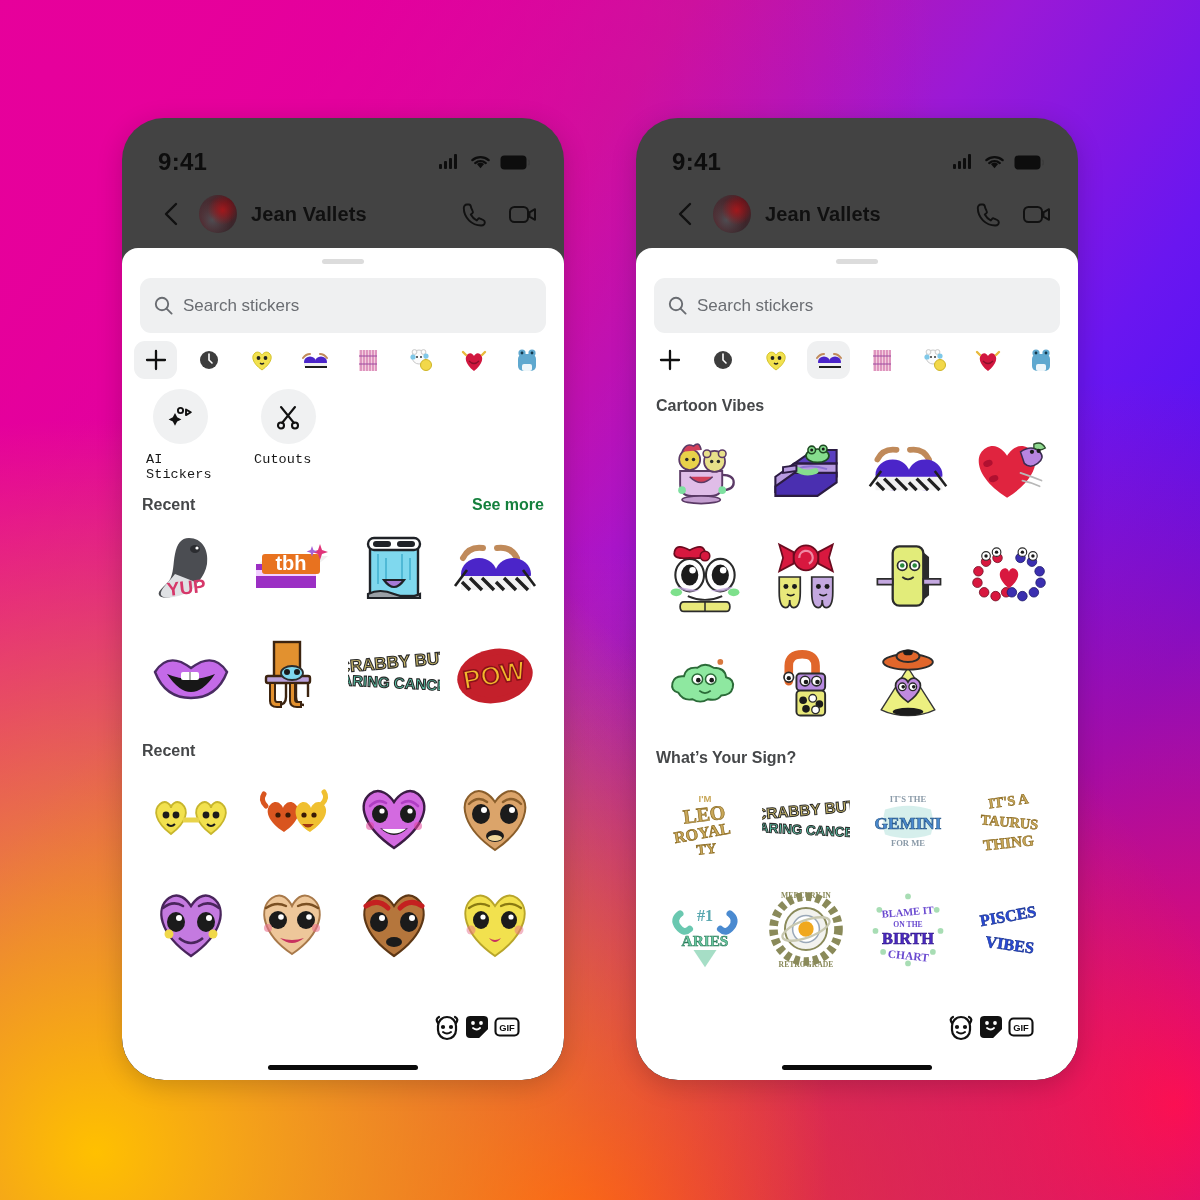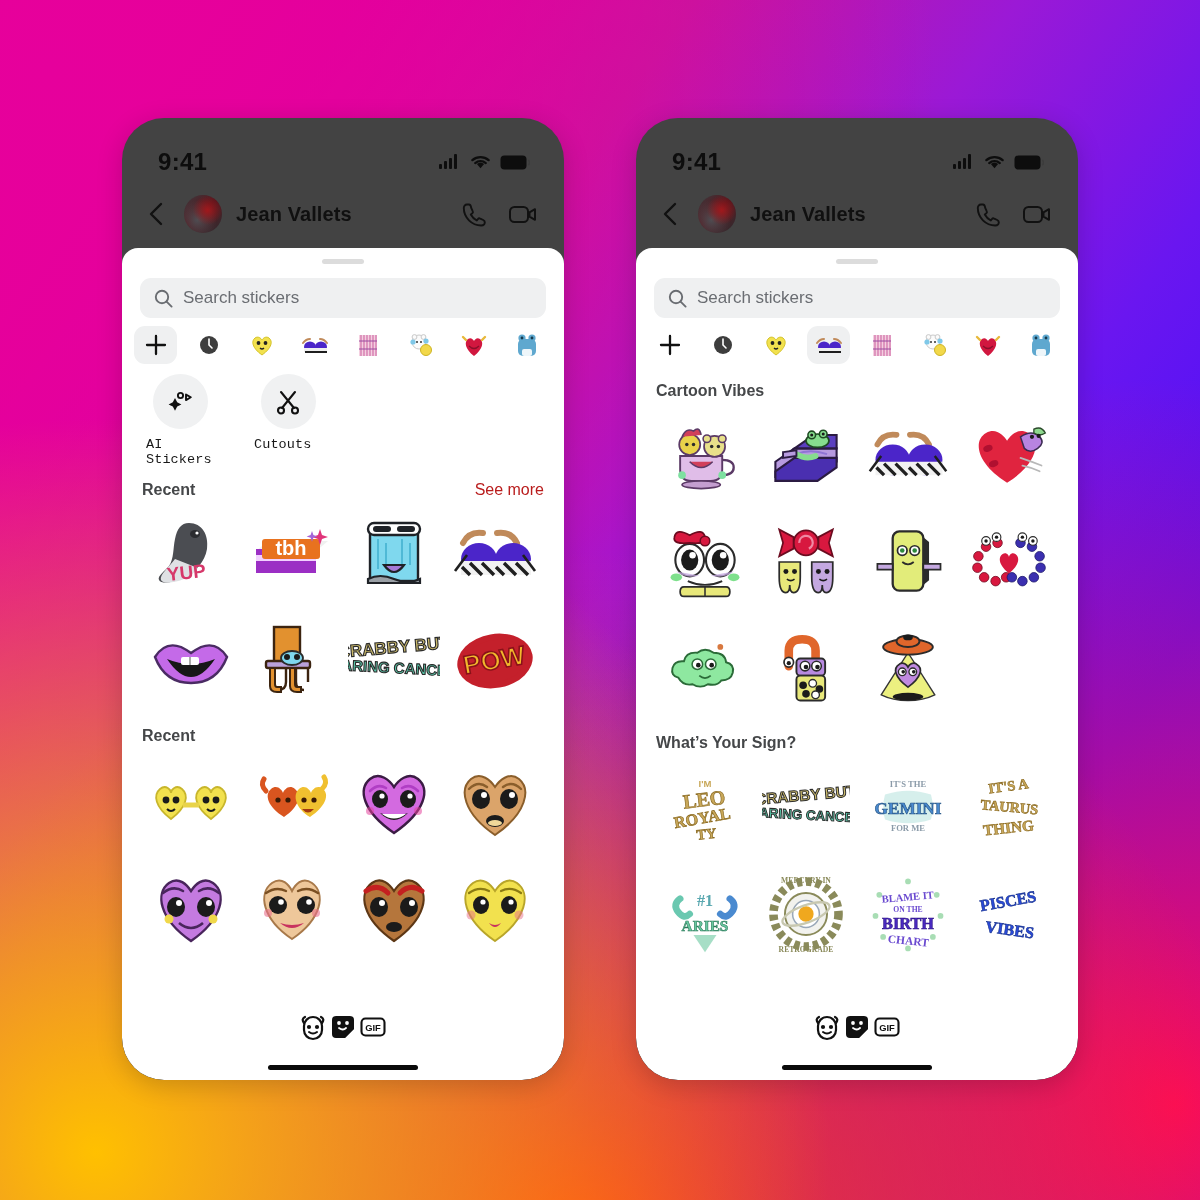--- a/index.html
+++ b/index.html
@@ -42,21 +42,21 @@
     padding: 26px 34px 0 36px;
     color: #0d0d0d;
   }
   .clock { font-size: 24px; font-weight: 700; letter-spacing: .3px; }
   .sys { display: flex; align-items: center; gap: 9px; }
 
   
   .chat-header {
     display: flex; align-items: center;
     gap: 14px;
-    padding: 6px 26px 0 22px;
+    padding: 6px 26px 0 37px;
     height: 62px;
   }
   .back-chev { width: 26px; height: 26px; flex: none; }
   .avatar {
     width: 38px; height: 38px; border-radius: 50%;
     background:
       radial-gradient(circle at 62% 40%, #a0181c 0%, rgba(160,24,28,0) 45%),
       radial-gradient(circle at 35% 65%, #4d4d52 0%, rgba(77,77,82,0) 55%),
       linear-gradient(140deg,#3c3c40 0%, #56151c 45%, #2f2f33 100%);
     flex: none;
@@ -79,21 +79,21 @@
     overflow: hidden;
   }
   .grabber {
     width: 42px; height: 5px; border-radius: 3px;
     background: #dcdcdc;
     margin: 11px auto 0;
     flex: none;
   }
   .searchbar {
     margin: 14px 18px 0;
-    height: 40px;
+    height: 55px;
     background: #eff0f1;
     border-radius: 11px;
     display: flex; align-items: center;
     gap: 10px;
     padding: 0 14px;
     flex: none;
   }
   .search-ph { font-size: 17px; color: #6a6d72; }
 
   .tabstrip {
@@ -128,38 +128,38 @@
     margin: 0 auto 8px;
     display: flex; align-items: center; justify-content: center;
   }
   .quick .qlabel { font-size: 13.5px; color: #181818; letter-spacing:.1px; }
 
   .sect-head {
     display: flex; align-items: baseline; justify-content: space-between;
     padding: 14px 2px 4px;
   }
   .sect-title { font-size: 16px; font-weight: 600; color: #454749; }
-  .see-more { font-size: 16px; font-weight: 400; color: #b91c1c; }
+  .see-more { font-size: 16px; font-weight: 700; color: #15803d; }
 
   .grid {
     display: grid;
     grid-template-columns: repeat(4, 1fr);
     row-gap: 2px;
   }
   .cell {
     height: 104px;
     display: flex; align-items: center; justify-content: center;
   }
   .cell svg { display: block; }
 
   
   .dock {
     height: 64px;
     display: flex; align-items: center;
-    justify-content: center;
+    justify-content: flex-end;
     padding: 0 42px;
     flex: none;
   }
   .home-ind {
     width: 150px; height: 5px; border-radius: 3px;
     background: #0a0a0a;
     margin: 6px auto 10px;
     flex: none;
   }
 </style>

